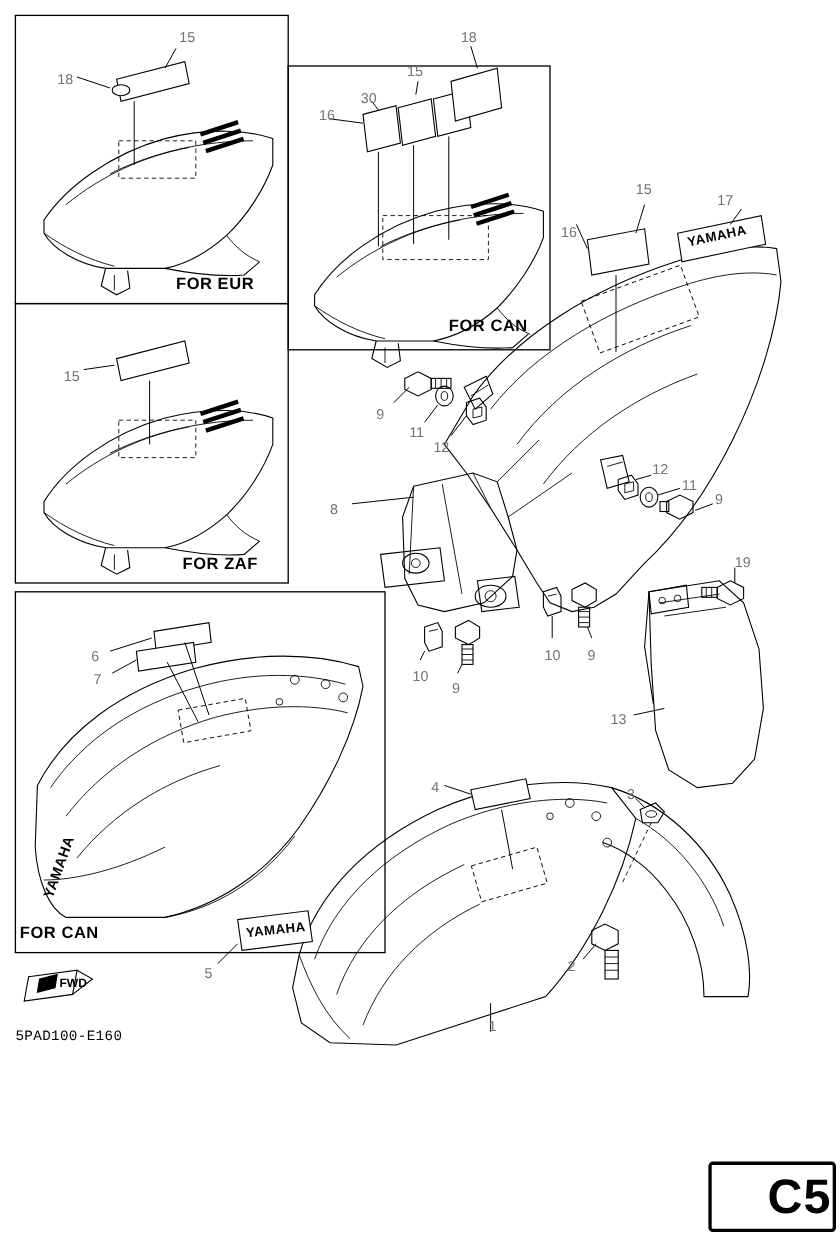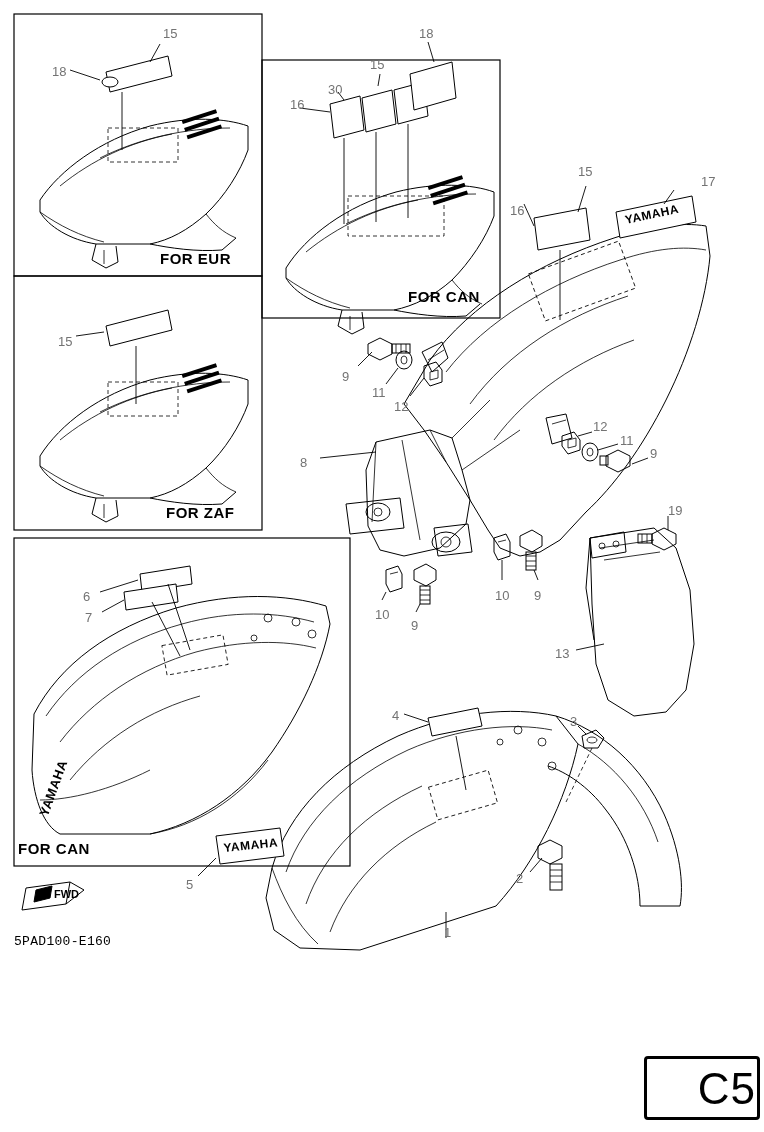--- a/index.html
+++ b/index.html
@@ -11,21 +11,21 @@
   .ln-dash{fill:none;stroke:#000;stroke-width:0.8;stroke-dasharray:4 3;}
   .ln-lead{fill:none;stroke:#000;stroke-width:0.9;}
   .box{fill:none;stroke:#000;stroke-width:1.2;}
   .wht{fill:#ffffff;stroke:#000;stroke-width:1;}
   .blk{fill:#000;}
   .num{position:absolute;font-size:13px;font-family:"Liberation Sans",sans-serif;color:#737373;white-space:nowrap;}
   .cap{position:absolute;font-size:15px;font-weight:bold;font-family:"Liberation Sans",sans-serif;letter-spacing:0.5px;}
   .pnum{position:absolute;font-size:13px;font-family:Liberation Mono, monospace;letter-spacing:0.3px;}
   .fwdtxt{position:absolute;font-size:11px;font-weight:bold;}
   .cornerbox{position:absolute;right:4px;bottom:12px;width:110px;height:58px;border:3px solid #000;border-radius:4px;background:#fff;}
-  .cornertxt{position:absolute;right:8px;bottom:18px;font-size:44px;font-weight:normal;font-family:"Liberation Sans",sans-serif;letter-spacing:1px;}
+  .cornertxt{position:absolute;right:8px;bottom:18px;font-size:44px;font-weight:bold;font-family:"Liberation Sans",sans-serif;letter-spacing:1px;}
 </style>
 </head>
 <body>
 
 <div id="sheet">
 
   <svg class="layer" viewBox="0 0 764 1132">
 
     <rect class="box" x="14" y="14" width="248" height="262"></rect>
     <rect class="box" x="262" y="60" width="238" height="258"></rect>
@@ -312,21 +312,21 @@
   <div class="cornertxt">C5</div>
 
   <div id="callouts">
       <div class="num" style="left: 163px; top: 26px;">15</div>
       <div class="num" style="left: 52px; top: 64px;">18</div>
       <div class="num" style="left: 419px; top: 26px;">18</div>
       <div class="num" style="left: 370px; top: 57px;">15</div>
       <div class="num" style="left: 328px; top: 82px;">30</div>
       <div class="num" style="left: 290px; top: 97px;">16</div>
       <div class="num" style="left: 578px; top: 164px;">15</div>
-      <div class="num" style="left: 701px; top: 174px;">17</div>
+      <div class="num" style="left: 652px; top: 174px;">17</div>
       <div class="num" style="left: 510px; top: 203px;">16</div>
       <div class="num" style="left: 58px; top: 334px;">15</div>
       <div class="num" style="left: 342px; top: 369px;">9</div>
       <div class="num" style="left: 372px; top: 385px;">11</div>
       <div class="num" style="left: 394px; top: 399px;">12</div>
       <div class="num" style="left: 593px; top: 419px;">12</div>
       <div class="num" style="left: 620px; top: 433px;">11</div>
       <div class="num" style="left: 650px; top: 446px;">9</div>
       <div class="num" style="left: 300px; top: 455px;">8</div>
       <div class="num" style="left: 668px; top: 503px;">19</div>

